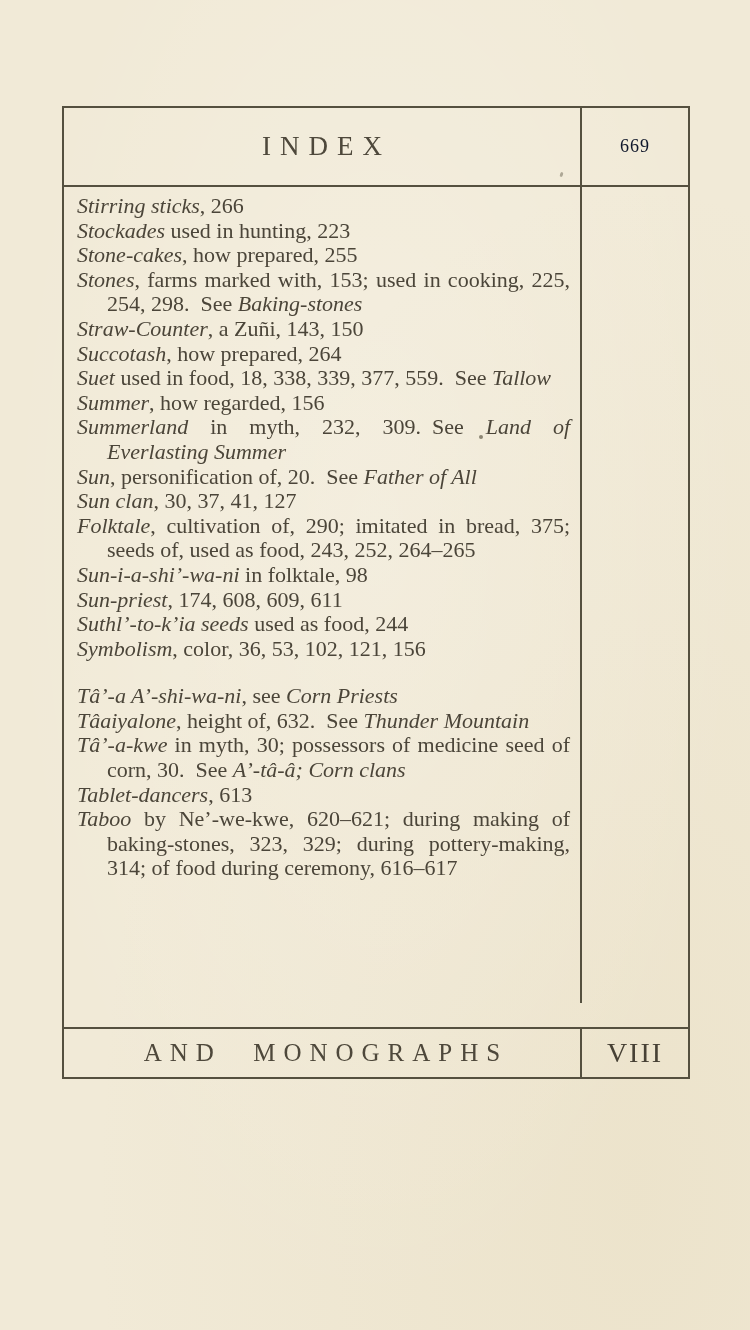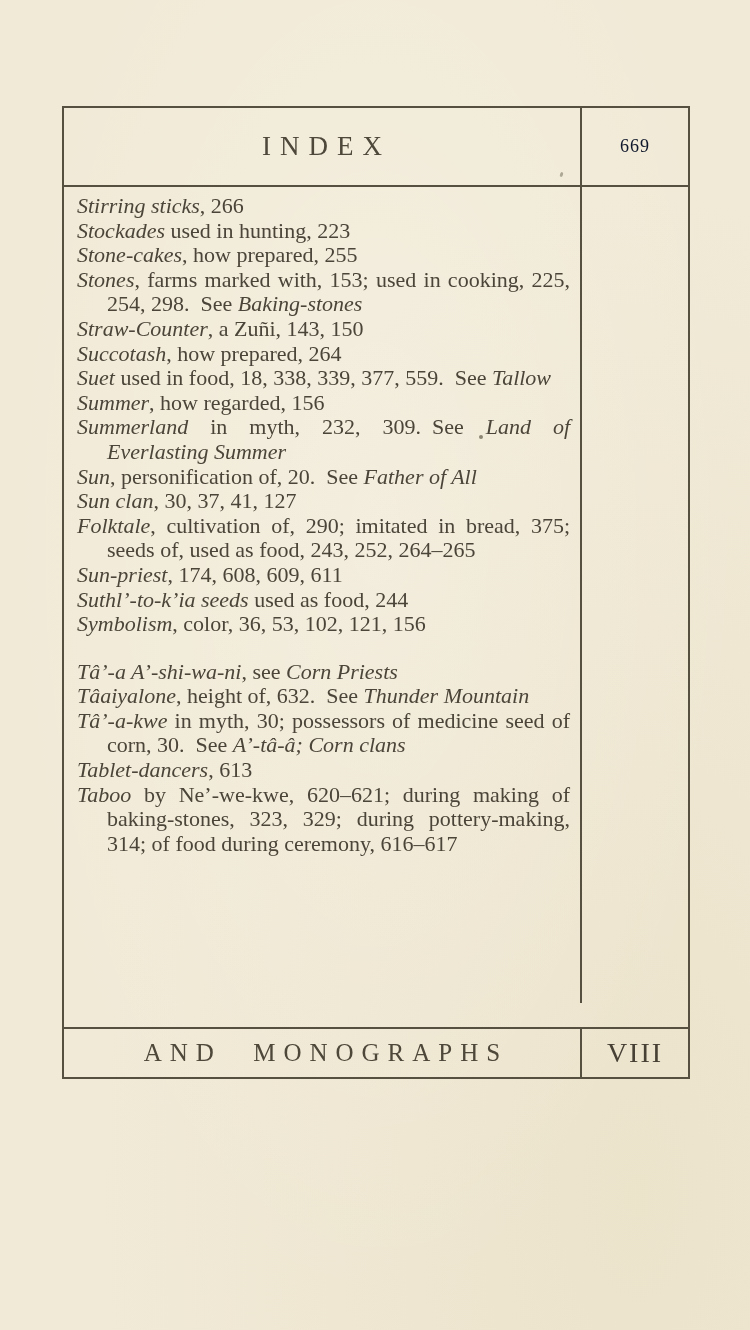--- a/index.html
+++ b/index.html
@@ -80,20 +80,21 @@
         <p class="entry"><i>Stone-cakes</i><span>, how prepared, 255</span></p>
         <p class="entry"><i>Stones</i><span>, farms marked with, 153; used in cooking, 225, 254, 298. See </span><i>Baking-stones</i></p>
         <p class="entry"><i>Straw-Counter</i><span>, a Zuñi, 143, 150</span></p>
         <p class="entry"><i>Succotash</i><span>, how prepared, 264</span></p>
         <p class="entry"><i>Suet</i><span> used in food, 18, 338, 339, 377, 559. See </span><i>Tallow</i></p>
         <p class="entry"><i>Summer</i><span>, how regarded, 156</span></p>
         <p class="entry"><i>Summerland</i><span> in myth, 232, 309. See </span><i>Land of Everlasting Summer</i></p>
         <p class="entry"><i>Sun</i><span>, personification of, 20. See </span><i>Father of All</i></p>
         <p class="entry"><i>Sun clan</i><span>, 30, 37, 41, 127</span></p>
         <p class="entry"><i>Folktale</i><span>, cultivation of, 290; imitated in bread, 375; seeds of, used as food, 243, 252, 264–265</span></p>
+        <p class="entry"><i>Sun-i-a-shi’-wa-ni</i><span> in folktale, 98</span></p>
         <p class="entry"><i>Sun-priest</i><span>, 174, 608, 609, 611</span></p>
         <p class="entry"><i>Suthl’-to-k’ia seeds</i><span> used as food, 244</span></p>
         <p class="entry"><i>Symbolism</i><span>, color, 36, 53, 102, 121, 156</span></p>
       </div>
       <div class="section">
         <p class="entry"><i>Tâ’-a A’-shi-wa-ni</i><span>, see </span><i>Corn Priests</i></p>
         <p class="entry"><i>Tâaiyalone</i><span>, height of, 632. See </span><i>Thunder Mountain</i></p>
         <p class="entry"><i>Tâ’-a-kwe</i><span> in myth, 30; possessors of medicine seed of corn, 30. See </span><i>A’-tâ-â; Corn clans</i></p>
         <p class="entry"><i>Tablet-dancers</i><span>, 613</span></p>
         <p class="entry"><i>Taboo</i><span> by Ne’-we-kwe, 620–621; during making of baking-stones, 323, 329; during pottery-making, 314; of food during ceremony, 616–617</span></p>

